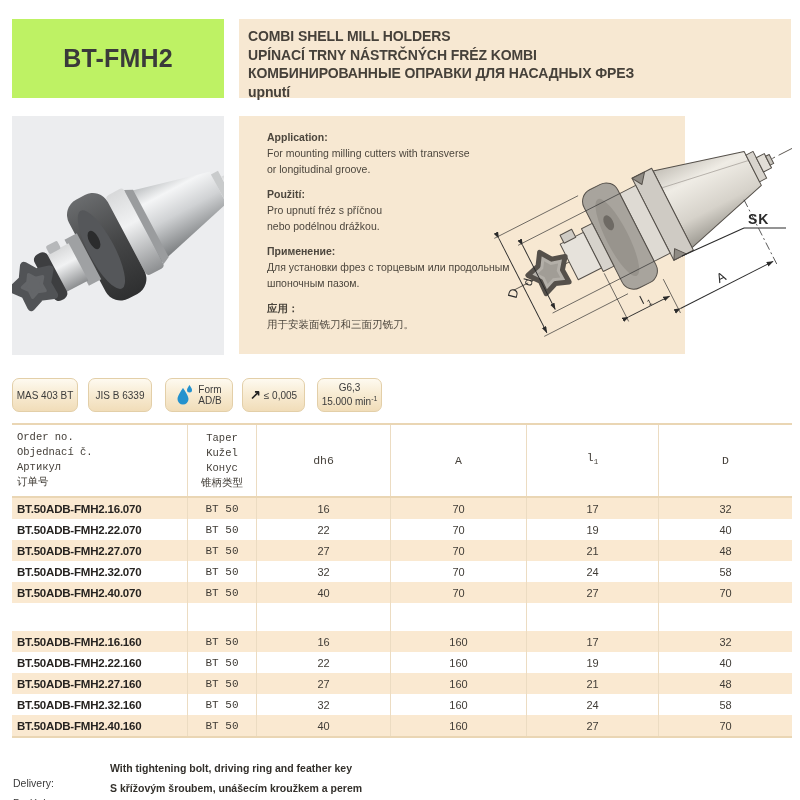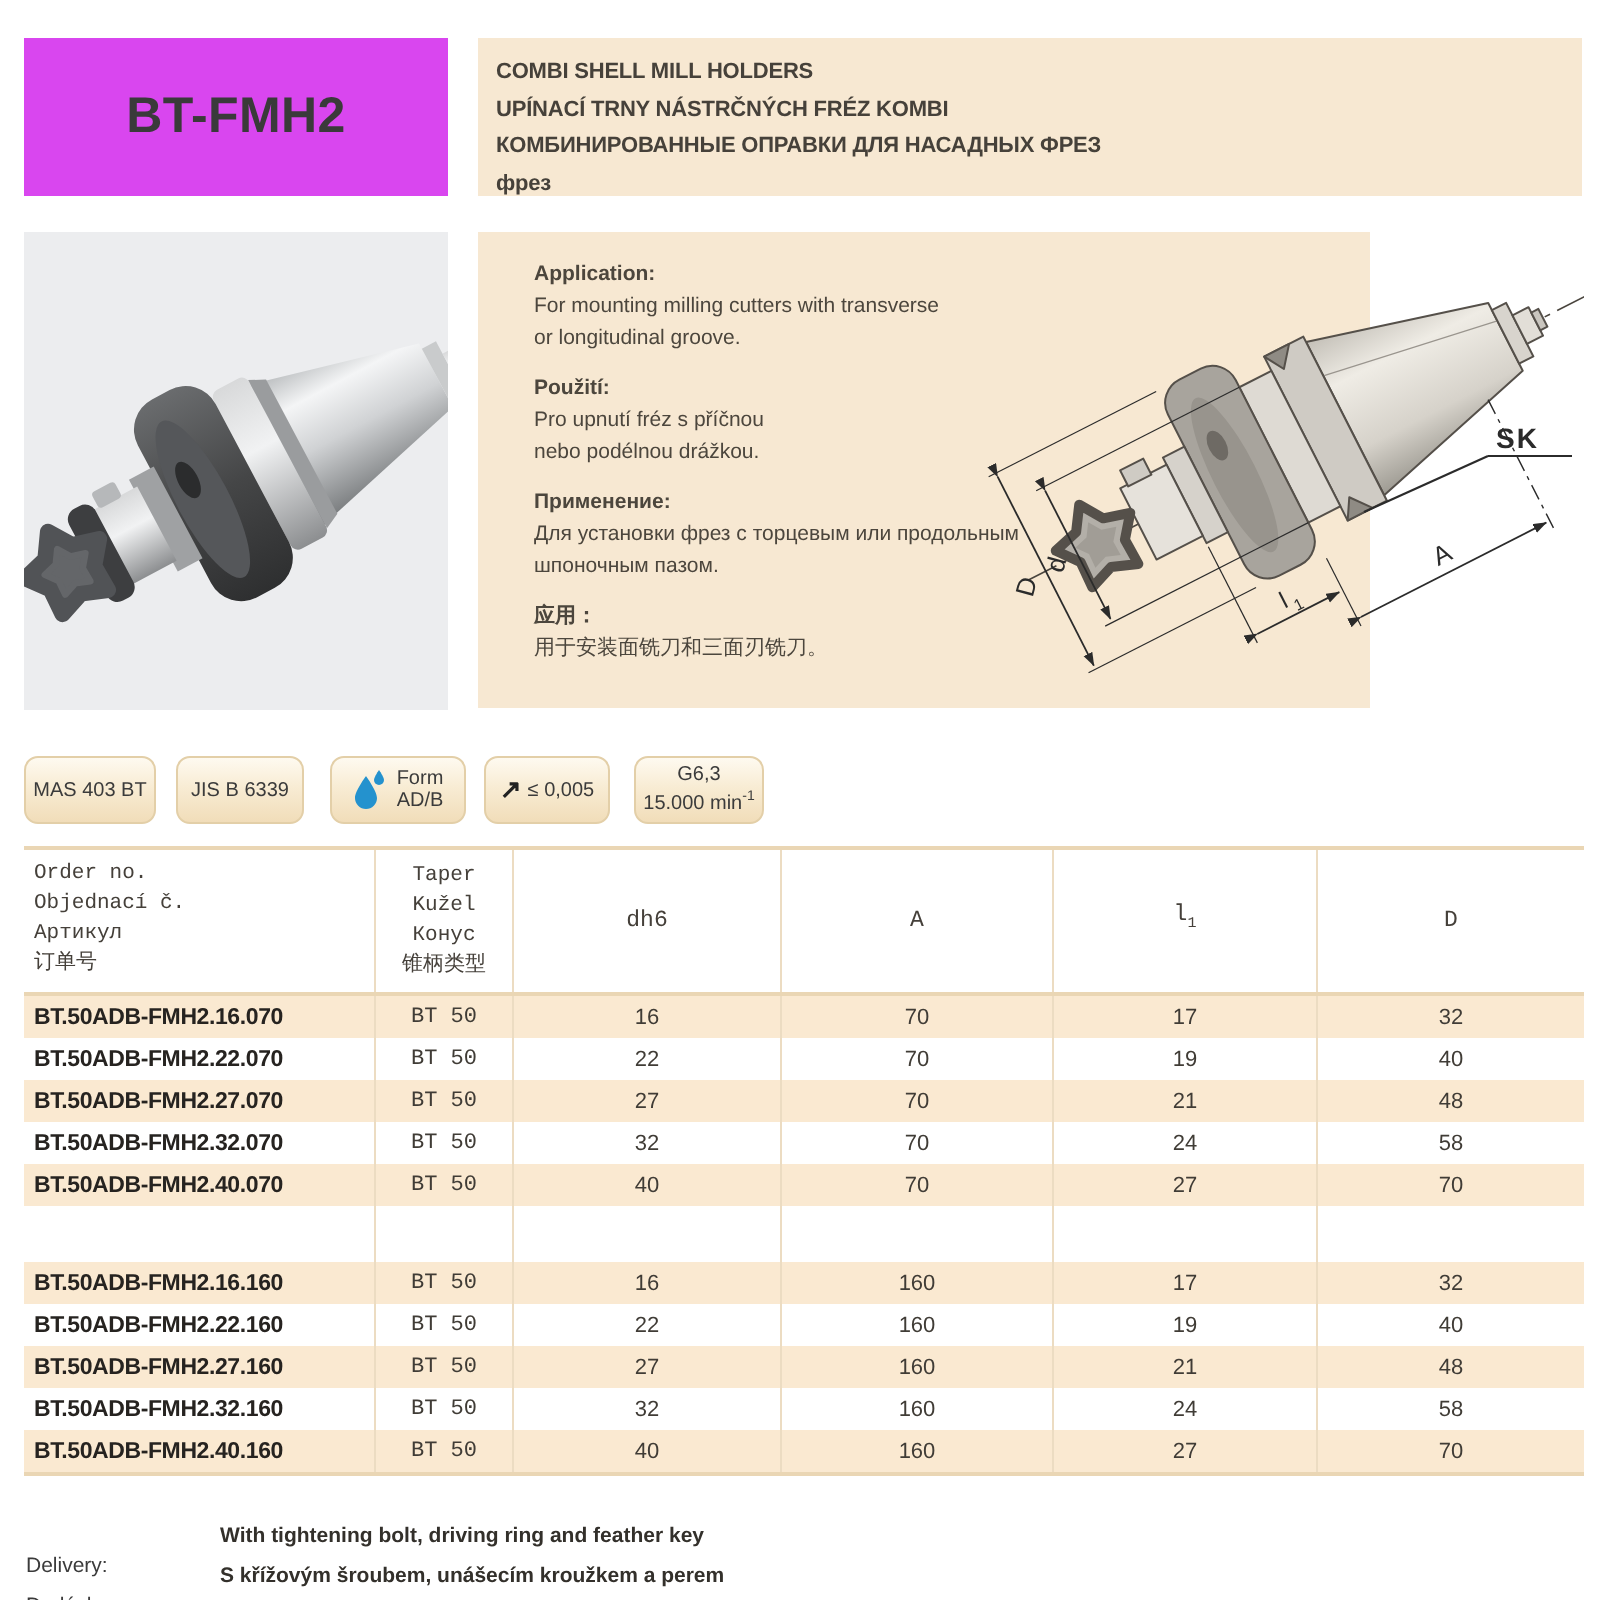--- a/index.html
+++ b/index.html
@@ -1,24 +1,24 @@
 <!DOCTYPE html>
 <html><head>
 <meta charset="utf-8">
 <style>
   html,body{margin:0;padding:0;background:#ffffff;}
   .page{position:relative;width:800px;height:800px;background:#fff;overflow:hidden;
         font-family:"Liberation Sans",sans-serif;color:#3b3833;}
   
-  .code-box{position:absolute;left:12px;top:19px;width:212px;height:79px;background:#d946ef;
+  .code-box{position:absolute;left:12px;top:19px;width:212px;height:79px;background:#bef264;
             display:flex;align-items:center;justify-content:center;}
   .code-box span{font-size:25px;font-weight:bold;color:#3a3a3a;letter-spacing:0.2px;}
   .title-box{position:absolute;left:239px;top:19px;width:552px;height:79px;background:#F7E8D2;
              box-sizing:border-box;padding:8px 0 0 9px;}
-  .title-box .line{font-weight:bold;font-size:11px;line-height:18.5px;color:#46413a;letter-spacing:-0.1px;}
+  .title-box .line{font-weight:bold;font-size:14px;line-height:18.5px;color:#46413a;letter-spacing:-0.1px;}
   
   .photo-box{position:absolute;left:12px;top:116px;width:212px;height:239px;background:#ECEDEF;}
   .app-box{position:absolute;left:239px;top:116px;width:446px;height:238px;background:#F7E8D2;}
   .app-text{position:absolute;left:28px;top:13px;font-size:10.5px;line-height:16px;color:#4c463d;}
   .app-text .para{margin-bottom:9px;}
   .app-text .h{font-weight:bold;}
   .tech-drawing{position:absolute;left:253px;top:0;width:300px;height:238px;}
   
   .badges{position:absolute;left:12px;top:378px;display:flex;align-items:flex-start;}
   .badge{height:34px;box-sizing:border-box;border:1px solid #E3CFA8;border-radius:7px;
@@ -63,21 +63,21 @@
 
 <div class="page">
 
   <div class="code-box">
     <span>BT-FMH2</span>
   </div>
   <div class="title-box">
     <div class="line">COMBI SHELL MILL HOLDERS</div>
     <div class="line">UPÍNACÍ TRNY NÁSTRČNÝCH FRÉZ KOMBI</div>
     <div class="line">КОМБИНИРОВАННЫЕ ОПРАВКИ ДЛЯ НАСАДНЫХ ФРЕЗ</div>
-    <div class="line">фрез</div>
+    <div class="line">upnutí</div>
   </div>
 
   <div class="photo-box">
     <svg viewBox="0 0 212 239" width="212" height="239">
       <defs>
         <linearGradient id="phCone" x1="0" y1="0" x2="0" y2="1">
           <stop offset="0" stop-color="#b7babc"></stop>
             <stop offset="0.25" stop-color="#f4f5f6"></stop>
           <stop offset="0.55" stop-color="#d0d2d4"></stop>
             <stop offset="1" stop-color="#75787a"></stop>

